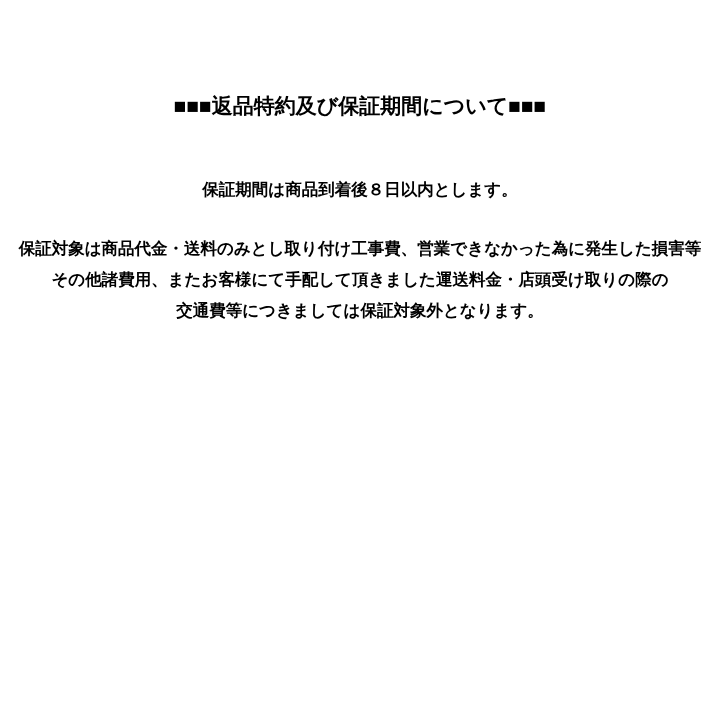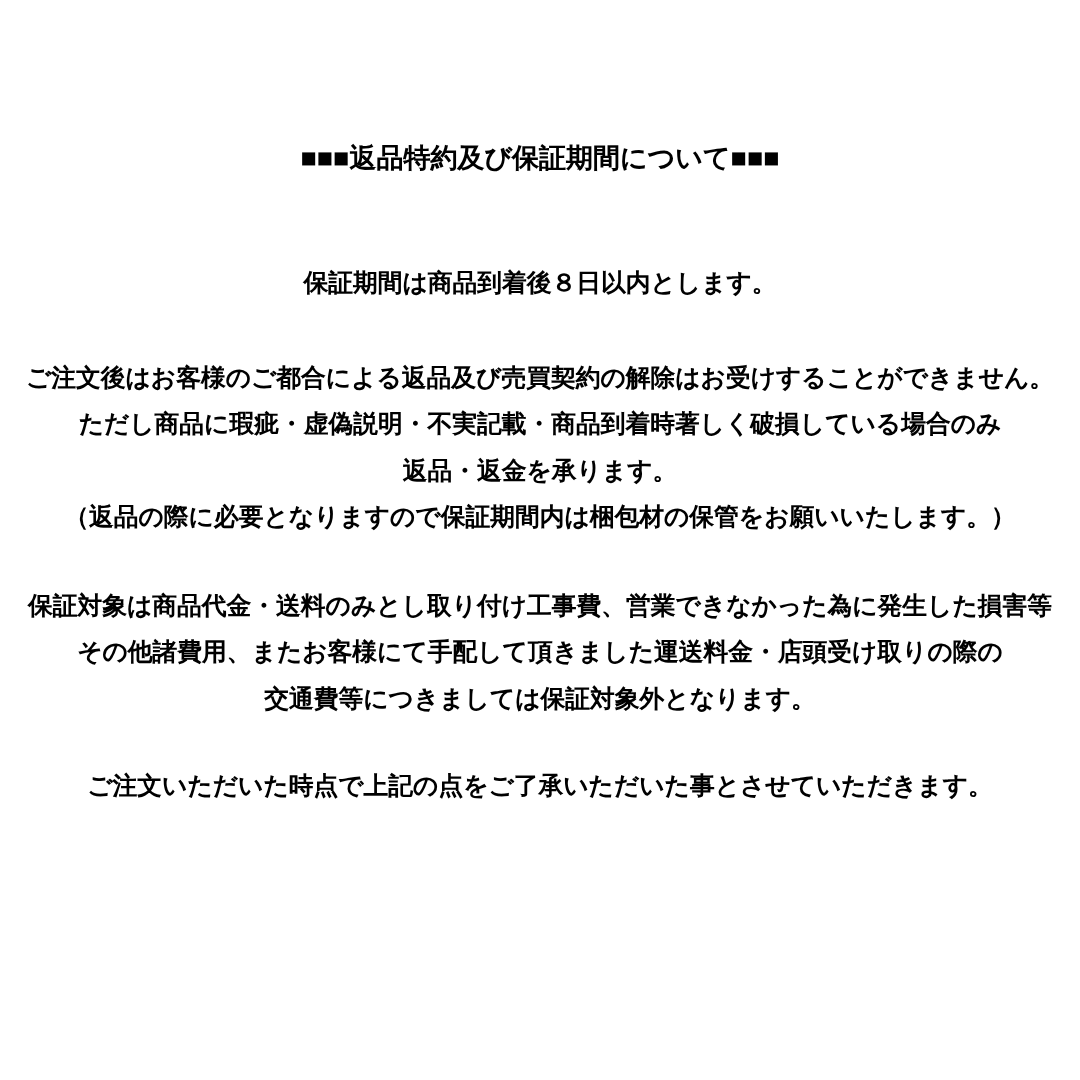--- a/index.html
+++ b/index.html
@@ -17,21 +17,21 @@
       color: #000000;
       font-family: "Liberation Sans", "DejaVu Sans", sans-serif;
       font-weight: 700;
       font-size: 16.5px;
       line-height: 31px;
       text-align: center;
       overflow: hidden;
     }
     .doc-title {
       margin: 90px 0 0 0;
-      font-size: 18px;
+      font-size: 21px;
       font-weight: 700;
       line-height: 31px;
     }
     .para { margin: 0; }
     .para p { margin: 0; }
     .para-warranty-period { margin-top: 53px; text-align: center; }
     .para-return-terms   { margin-top: 32px; }
     .para-after-warranty { margin-top: 27px; }
     .para-warranty-scope { margin-top: 28px; }
     .para-acknowledgement{ margin-top: 27px; }
@@ -40,31 +40,22 @@
 <body>
 
 <div class="page">
 
   <h1 class="doc-title">■■■返品特約及び保証期間について■■■</h1>
 
   <div class="para para-warranty-period">
     <p>保証期間は商品到着後８日以内とします。</p>
   </div>
 
-  <div class="para para-return-terms">
-    <p>ご注文後はお客様のご都合による返品及び売買契約の解除はお受けすることができません。</p>
-    <p>ただし商品に瑕疵・虚偽説明・不実記載・商品到着時著しく破損している場合のみ</p>
-    <p>返品・返金を承ります。</p>
-    <p>（返品の際に必要となりますので保証期間内は梱包材の保管をお願いいたします。）</p>
-  </div>
 
 
   <div class="para para-warranty-scope">
     <p>保証対象は商品代金・送料のみとし取り付け工事費、営業できなかった為に発生した損害等</p>
     <p>その他諸費用、またお客様にて手配して頂きました運送料金・店頭受け取りの際の</p>
     <p>交通費等につきましては保証対象外となります。</p>
   </div>
 
-  <div class="para para-acknowledgement">
-    <p>ご注文いただいた時点で上記の点をご了承いただいた事とさせていただきます。</p>
-  </div>
 
 </div>
 
 </body></html>

